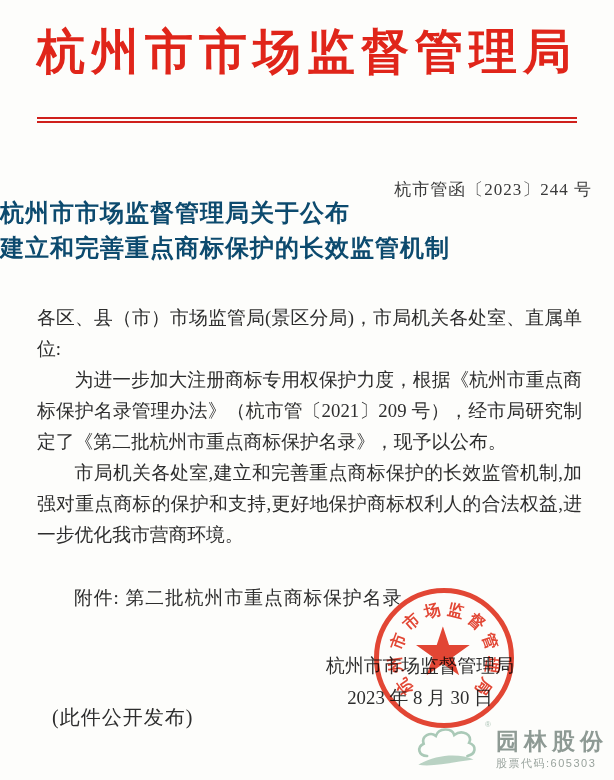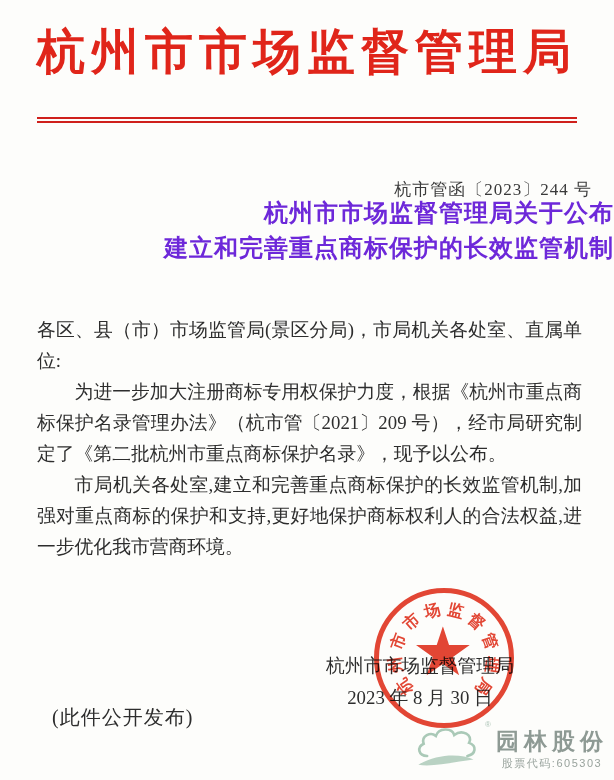--- a/index.html
+++ b/index.html
@@ -19,25 +19,25 @@
   .divider {
     position:absolute; top:117px; left:37px; right:37px;
     height:2px; border-top:2px solid #cf201b; border-bottom:2px solid #cf201b;
   }
   .doc-number {
     position:absolute; top:136px; right:22px;
     font-size:17px; letter-spacing:1px; color:#3a3a3a;margin-top:42px;
   }
   .doc-title {
     position:absolute; top:196px; left:0; width:100%;
-    text-align:right; font-size:24px; font-weight:bold;
-    color:#6d28d9; line-height:35px; letter-spacing:1px;
+    text-align:left; font-size:24px; font-weight:bold;
+    color:#0c4a6e; line-height:35px; letter-spacing:1px;
   }
   .body-text {
-    position:absolute; top:314px; left:37px; width:545px;
+    position:absolute; top:302px; left:37px; width:545px;
     font-size:18.8px; line-height:31px; text-align:justify;
   }
   .body-text p { margin:0; }
   .body-text p.indent { text-indent:2em; }
   .attachment-line {
     position:absolute; top:585px; left:74px;
     font-size:18.8px; letter-spacing:1px;
   }
   .sig-block {
     position:absolute; top:650px; left:322px; width:196px;
@@ -67,21 +67,21 @@
     position:absolute; left:50%; top:50%;
     font-size:16px; font-weight:bold; color:#e23825;
     font-family:"Liberation Serif","DejaVu Serif",serif;
   }
   
   .watermark {
     position:absolute; right:6px; bottom:6px;
     display:flex; align-items:center; gap:5px;
     font-family:"Liberation Sans","DejaVu Sans",sans-serif;
   }
-  .wm-text { display:flex; flex-direction:column; line-height:1.05;text-align:center; }
+  .wm-text { display:flex; flex-direction:column; line-height:1.05; }
   .wm-company {
     font-size:23px; font-weight:bold; color:#8e9a94; letter-spacing:5px;
   }
   .wm-stock {
     font-size:11px; color:#99a39d; letter-spacing:1.5px; margin-top:5px;
   }
   .wm-reg { font-size:8px; color:#aec5b8; align-self:flex-start; margin:-4px 0 0 -4px; }
 </style>
 </head>
 <body>
@@ -98,20 +98,21 @@
     <span>杭州市市场监督管理局关于公布</span><br>
     <span>建立和完善重点商标保护的长效监管机制</span>
   </div>
 
   <div class="body-text">
     <p>各区、县（市）市场监管局(景区分局)，市局机关各处室、直属单位:</p>
     <p class="indent">为进一步加大注册商标专用权保护力度，根据《杭州市重点商标保护名录管理办法》（杭市管〔2021〕209 号），经市局研究制定了《第二批杭州市重点商标保护名录》，现予以公布。</p>
     <p class="indent">市局机关各处室,建立和完善重点商标保护的长效监管机制,加强对重点商标的保护和支持,更好地保护商标权利人的合法权益,进一步优化我市营商环境。</p>
   </div>
 
+  <div class="attachment-line">附件: 第二批杭州市重点商标保护名录</div>
 
   <div class="sig-block">
     <div>杭州市市场监督管理局</div>
     <div>2023 年 8 月 30 日</div>
   </div>
 
   <div class="release-note">(此件公开发布)</div>
 
   <div class="seal">
     <div class="seal-ring"></div>

